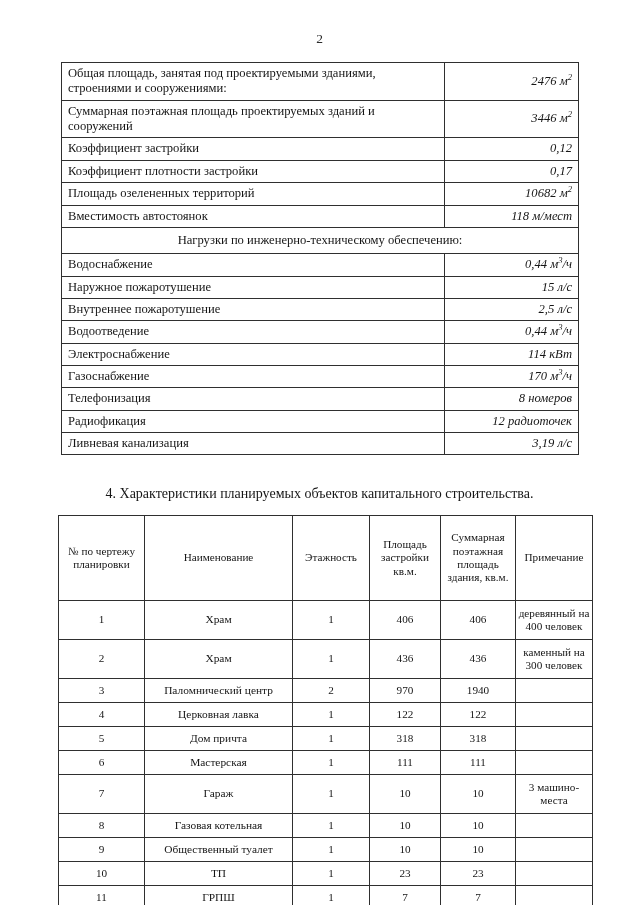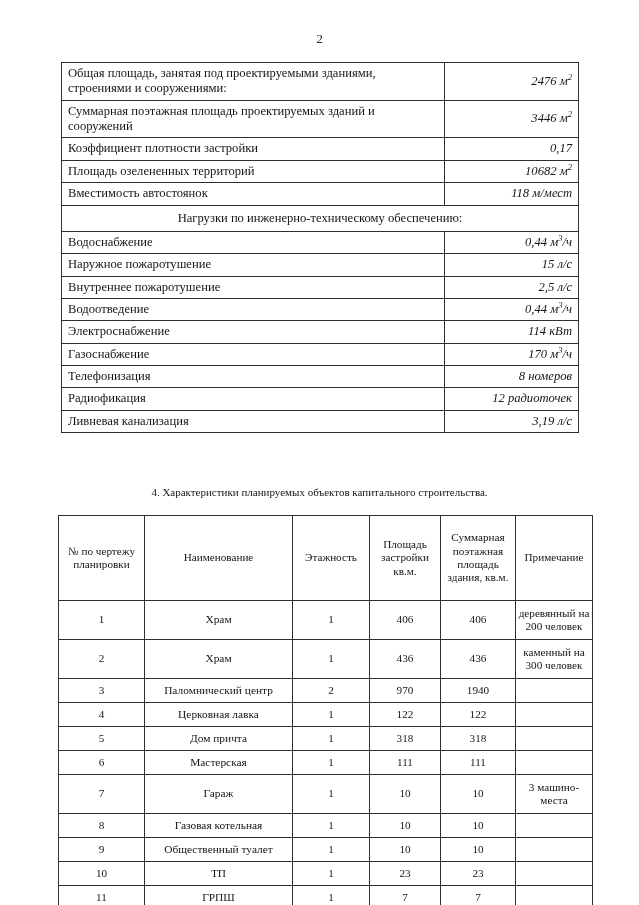--- a/index.html
+++ b/index.html
@@ -68,21 +68,21 @@
     line-height: 0;
   }
 
   
   .section-heading {
     position: absolute;
     left: 61px;
     top: 486px;
     width: 517px;
     text-align: center;
-    font-size: 11px;
+    font-size: 14px;
     color: #161616;
   }
 
   
   table.t2 {
     position: absolute;
     left: 58px;
     top: 515px;
     width: 534px;
     border-collapse: collapse;
@@ -130,20 +130,24 @@
         <col class="col-val">
     </colgroup>
     <tbody>
         <tr>
           <td class="lbl">Общая площадь, занятая под проектируемыми зданиями, строениями и сооружениями:</td>
           <td class="val">2476 м<sup>2</sup></td>
         </tr>
         <tr>
           <td class="lbl">Суммарная поэтажная площадь проектируемых зданий и сооружений</td>
           <td class="val">3446 м<sup>2</sup></td>
+        </tr>
+        <tr>
+          <td class="lbl">Коэффициент застройки</td>
+          <td class="val">0,12</td>
         </tr>
         <tr>
           <td class="lbl">Коэффициент плотности застройки</td>
           <td class="val">0,17</td>
         </tr>
         <tr>
           <td class="lbl">Площадь озелененных территорий</td>
           <td class="val">10682 м<sup>2</sup></td>
         </tr>
         <tr>
@@ -213,21 +217,21 @@
         <th>Примечание</th>
       </tr>
     </thead>
     <tbody>
         <tr>
           <td class="tall">1</td>
           <td class="tall name">Храм</td>
           <td class="tall">1</td>
           <td class="tall">406</td>
           <td class="tall">406</td>
-          <td class="tall">деревянный на 200 человек</td>
+          <td class="tall">деревянный на 400 человек</td>
         </tr>
         <tr>
           <td class="tall">2</td>
           <td class="tall name">Храм</td>
           <td class="tall">1</td>
           <td class="tall">436</td>
           <td class="tall">436</td>
           <td class="tall">каменный на 300 человек</td>
         </tr>
         <tr>

